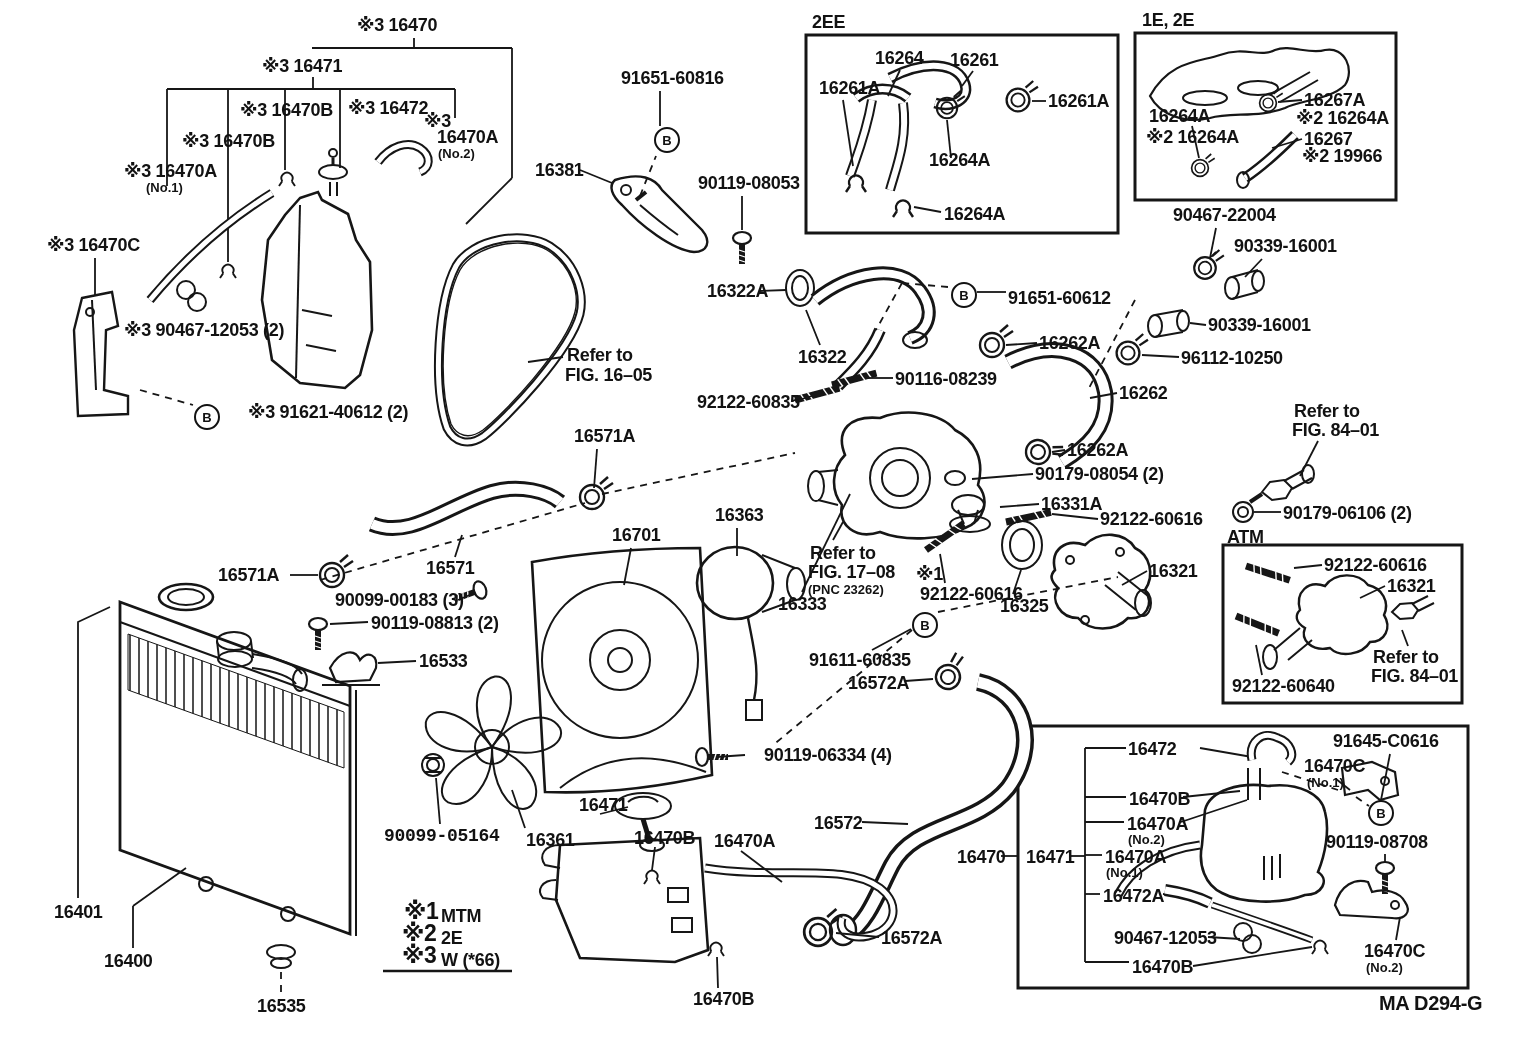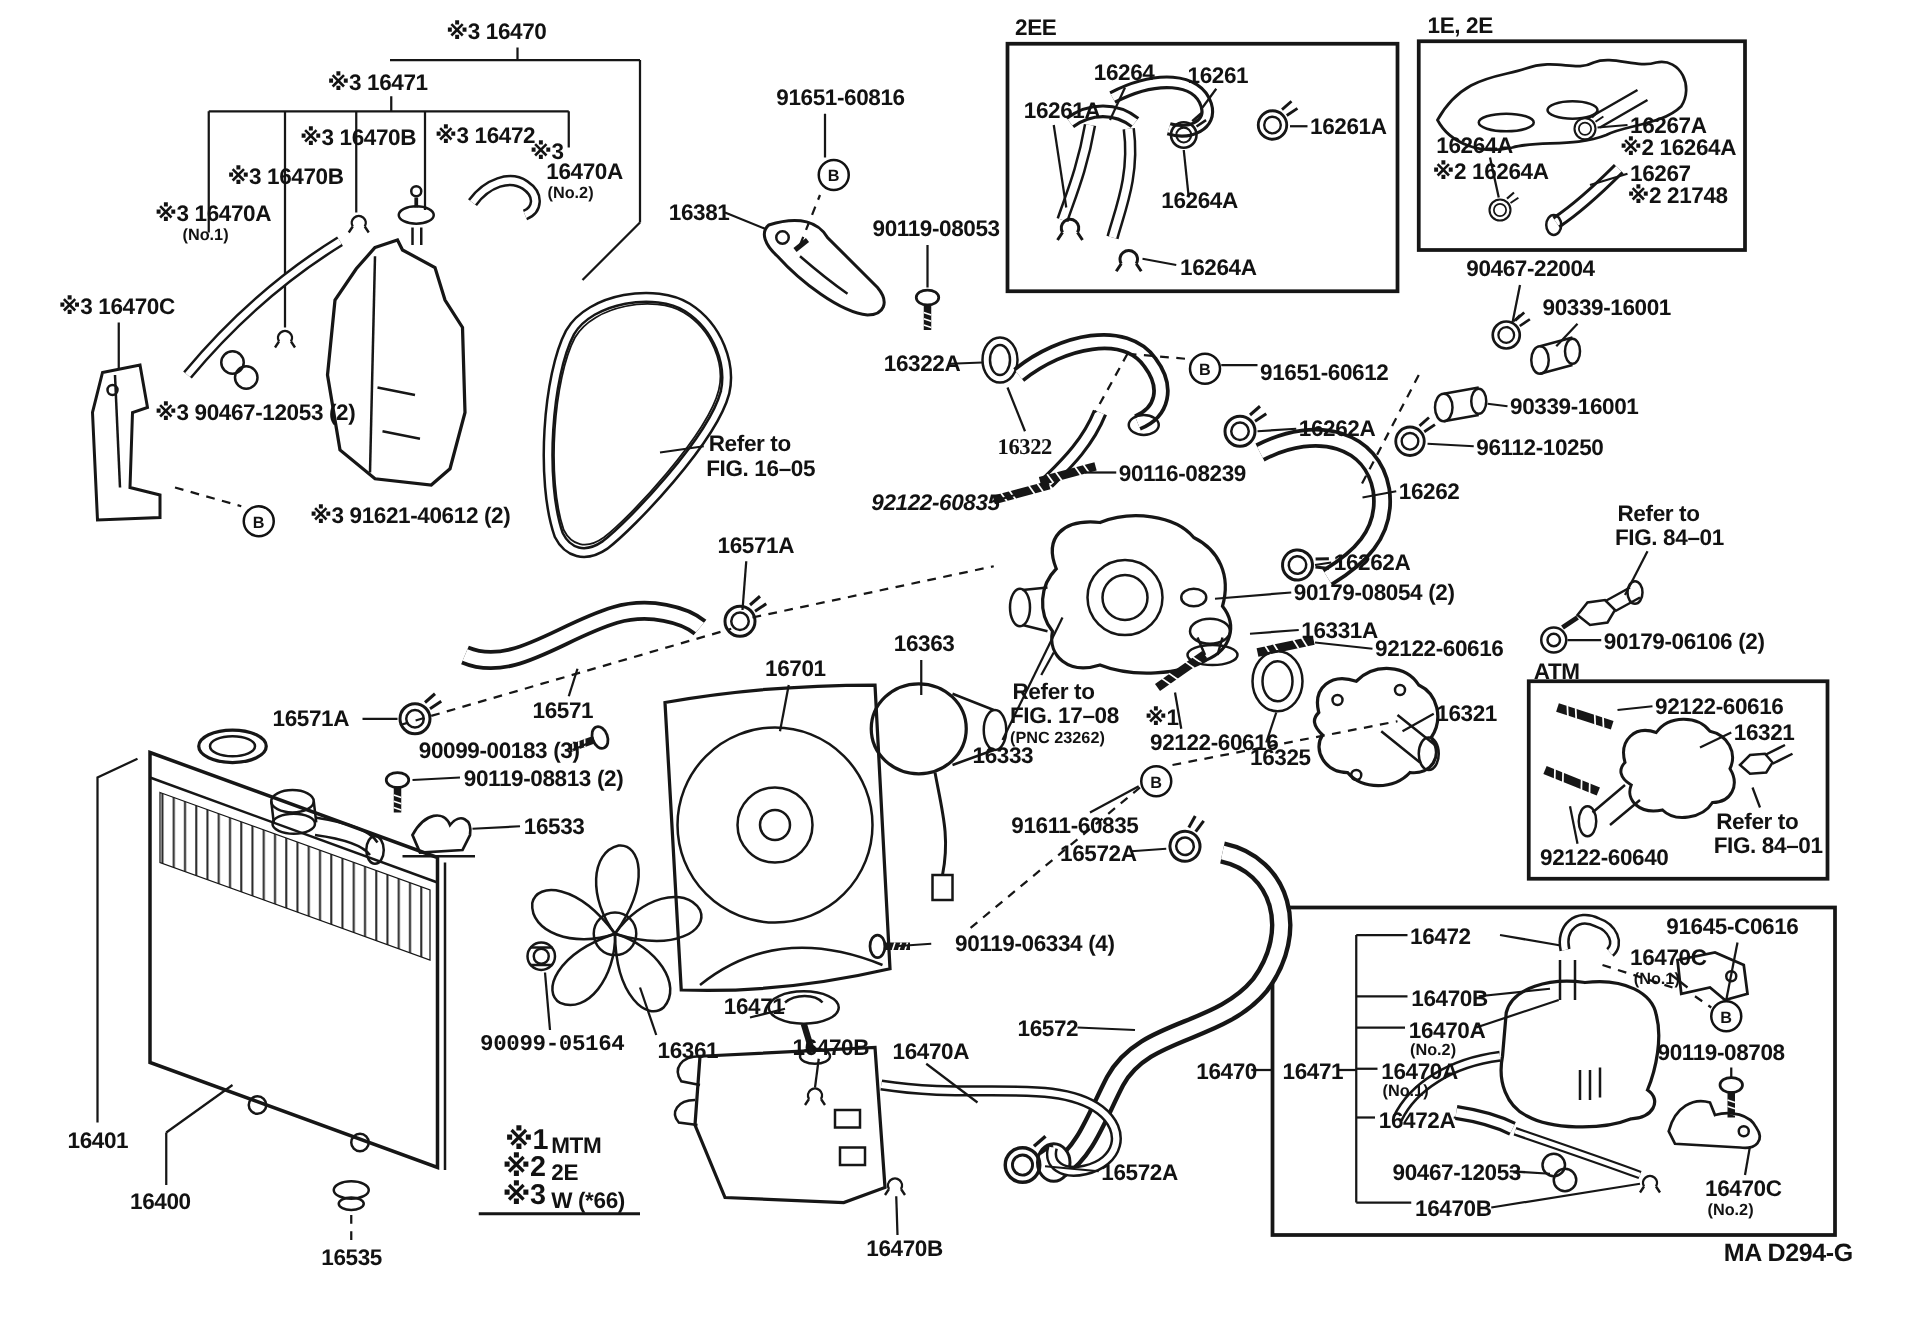--- a/index.html
+++ b/index.html
@@ -491,24 +491,24 @@
       <div class="lbl" style="left: 808px; top: 563px;">FIG. 17–08</div>
       <div class="lbl small" style="left: 808px; top: 583px;">(PNC 23262)</div>
       <div class="lbl" style="left: 916px; top: 565px;">※1</div>
       <div class="lbl" style="left: 920px; top: 585px;">92122-60616</div>
       <div class="lbl" style="left: 1000px; top: 597px;">16325</div>
       <div class="lbl" style="left: 809px; top: 651px;">91611-60835</div>
       <div class="lbl" style="left: 848px; top: 674px;">16572A</div>
       <div class="lbl" style="left: 814px; top: 814px;">16572</div>
       <div class="lbl" style="left: 881px; top: 929px;">16572A</div>
       <div class="lbl" style="left: 707px; top: 282px;">16322A</div>
-      <div class="lbl" style="left: 798px; top: 348px; font-family: Liberation Serif, serif;">16322</div>
+      <div class="lbl" style="left: 798px; top: 348px;">16322</div>
       <div class="lbl" style="left: 1008px; top: 289px;">91651-60612</div>
       <div class="lbl" style="left: 895px; top: 370px;">90116-08239</div>
-      <div class="lbl" style="left: 697px; top: 393px; font-style: italic;">92122-60835</div>
+      <div class="lbl" style="left: 697px; top: 393px;">92122-60835</div>
       <div class="lbl" style="left: 1039px; top: 334px;">16262A</div>
       <div class="lbl" style="left: 1119px; top: 384px;">16262</div>
       <div class="lbl" style="left: 1067px; top: 441px;">16262A</div>
       <div class="lbl" style="left: 1035px; top: 465px;">90179-08054 (2)</div>
       <div class="lbl" style="left: 1041px; top: 495px;">16331A</div>
       <div class="lbl" style="left: 1100px; top: 510px;">92122-60616</div>
       <div class="lbl" style="left: 1149px; top: 562px;">16321</div>
       <div class="lbl" style="left: 1173px; top: 206px;">90467-22004</div>
       <div class="lbl" style="left: 1234px; top: 237px;">90339-16001</div>
       <div class="lbl" style="left: 1208px; top: 316px;">90339-16001</div>
@@ -522,21 +522,21 @@
       <div class="lbl" style="left: 819px; top: 79px;">16261A</div>
       <div class="lbl" style="left: 1048px; top: 92px;">16261A</div>
       <div class="lbl" style="left: 929px; top: 151px;">16264A</div>
       <div class="lbl" style="left: 944px; top: 205px;">16264A</div>
       <div class="lbl" style="left: 1142px; top: 11px;">1E, 2E</div>
       <div class="lbl" style="left: 1304px; top: 91px;">16267A</div>
       <div class="lbl" style="left: 1296px; top: 109px;">※2 16264A</div>
       <div class="lbl" style="left: 1149px; top: 107px;">16264A</div>
       <div class="lbl" style="left: 1146px; top: 128px;">※2 16264A</div>
       <div class="lbl" style="left: 1304px; top: 130px;">16267</div>
-      <div class="lbl" style="left: 1302px; top: 147px;">※2 21748</div>
+      <div class="lbl" style="left: 1302px; top: 147px;">※2 19966</div>
       <div class="lbl" style="left: 1227px; top: 528px;">ATM</div>
       <div class="lbl" style="left: 1324px; top: 556px;">92122-60616</div>
       <div class="lbl" style="left: 1387px; top: 577px;">16321</div>
       <div class="lbl" style="left: 1232px; top: 677px;">92122-60640</div>
       <div class="lbl" style="left: 1373px; top: 648px;">Refer to</div>
       <div class="lbl" style="left: 1371px; top: 667px;">FIG. 84–01</div>
       <div class="lbl" style="left: 957px; top: 848px;">16470</div>
       <div class="lbl" style="left: 1026px; top: 848px;">16471</div>
       <div class="lbl" style="left: 1128px; top: 740px;">16472</div>
       <div class="lbl" style="left: 1129px; top: 790px;">16470B</div>

